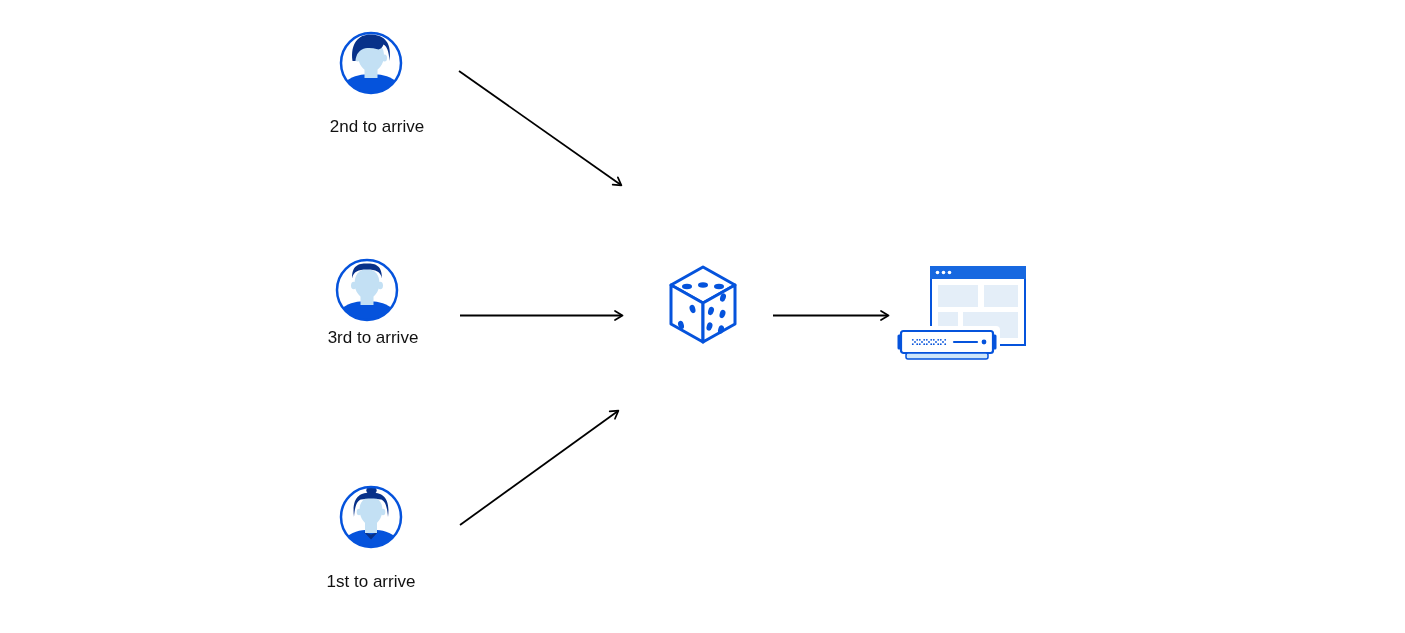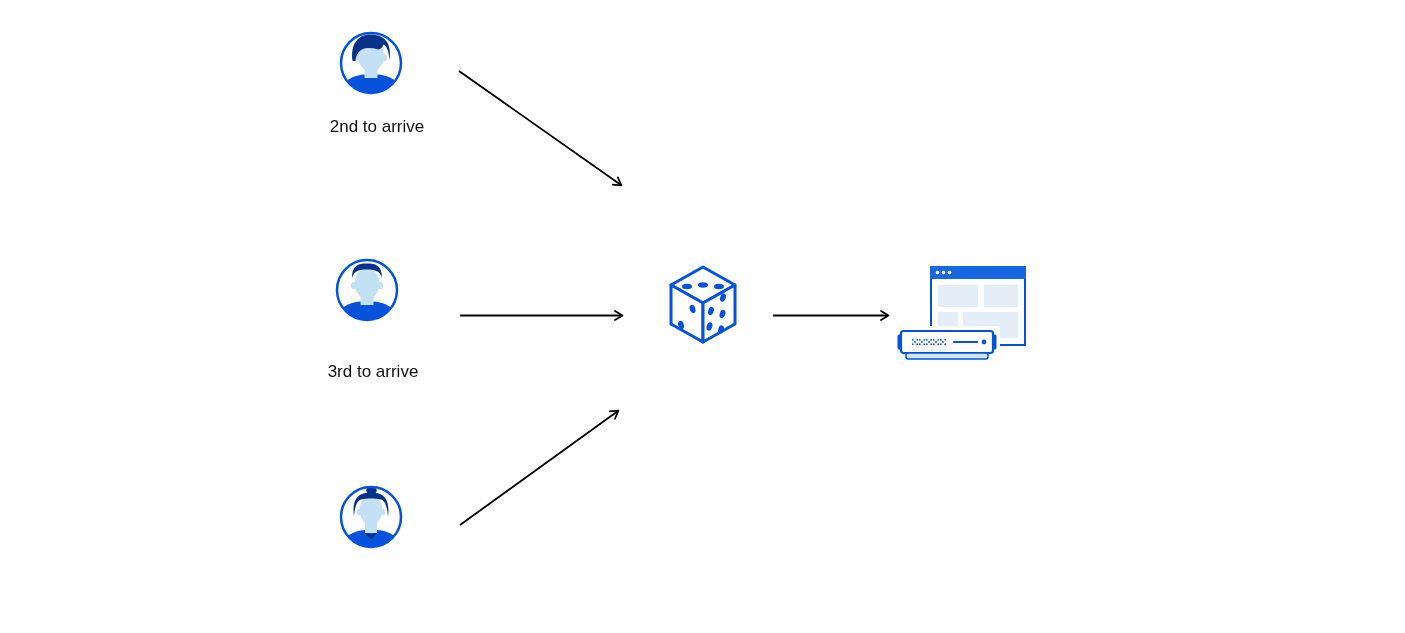--- a/index.html
+++ b/index.html
@@ -75,21 +75,21 @@
         <path class="f-blue" d="M1,66 L1,61 C6,49 18,45 26,44.5 L40,44.5 C48,45 60,49 65,61 L65,66 Z"></path>
         <rect class="f-skin" x="26.5" y="32" width="13" height="16"></rect>
         <path class="f-skin" d="M33,12 C41,12 45.8,18.5 45.4,27 C45,34.5 40.5,41.5 33,41.5 C25.5,41.5 21,34.5 20.6,27 C20.2,18.5 25,12 33,12 Z"></path>
         <ellipse class="f-skin" cx="19.8" cy="28.5" rx="2.8" ry="3.8"></ellipse>
         <ellipse class="f-skin" cx="46.2" cy="28.5" rx="2.8" ry="3.8"></ellipse>
         <path class="f-navy" d="M18,21.5 C18,8.5 24,6.5 33,6.5 C42,6.5 48,8.5 48,21.5 C46.5,14.5 42,12.5 33,12.5 C24,12.5 19.5,14.5 18,21.5 Z"></path>
       </g>
       <circle class="sv-ring" cx="33" cy="33" r="30"></circle>
     </svg>
   </span>
-  <div class="node-label" style="left:273px;top:362px">3rd to arrive</div>
+  <div class="node-label" style="left:273px;top:328px">3rd to arrive</div>
 
   <span class="abs" style="left:338px;top:484px">
     <svg width="66" height="66" viewBox="0 0 66 66">
       <defs>
           <clipPath id="c3">
             <circle cx="33" cy="33" r="30"></circle>
           </clipPath>
         </defs>
       <circle cx="33" cy="33" r="30" class="f-white"></circle>
       <g clip-path="url(#c3)">
@@ -98,20 +98,21 @@
         <rect class="f-skin" x="27" y="33" width="12" height="16"></rect>
         <ellipse class="f-navy" cx="33.5" cy="6.5" rx="5.2" ry="4.2"></ellipse>
         <path class="f-skin" d="M33,13 C40.5,13 44.8,19 44.4,26.5 C44,34 39.5,41 33,41 C26.5,41 22,34 21.6,26.5 C21.2,19 25.5,13 33,13 Z"></path>
         <ellipse class="f-skin" cx="21" cy="28" rx="2.3" ry="3.3"></ellipse>
         <ellipse class="f-skin" cx="45" cy="28" rx="2.3" ry="3.3"></ellipse>
         <path class="f-navy" d="M16,33 C13.5,13 22,8.5 33,8.5 C44,8.5 52.5,13 50,33 C49,19.5 46,16.5 43,15.5 C38,14 28,14 23,15.5 C20,16.5 17,19.5 16,33 Z"></path>
       </g>
       <circle class="sv-ring" cx="33" cy="33" r="30"></circle>
     </svg>
   </span>
+  <div class="node-label" style="left:271px;top:572px">1st to arrive</div>
 
   <span class="abs" style="left:668px;top:264px">
     <svg width="70" height="82" viewBox="0 0 70 82">
       <g class="st-blue" fill="#fff" stroke-width="3" stroke-linejoin="round">
         <path d="M35,3 L67,21 L35,39 L3,21 Z"></path>
         <path d="M3,21 L35,39 L35,78 L3,60 Z"></path>
         <path d="M67,21 L35,39 L35,78 L67,60 Z"></path>
       </g>
       <g class="f-blue">
         <ellipse cx="19" cy="22.5" rx="5" ry="2.8"></ellipse>

